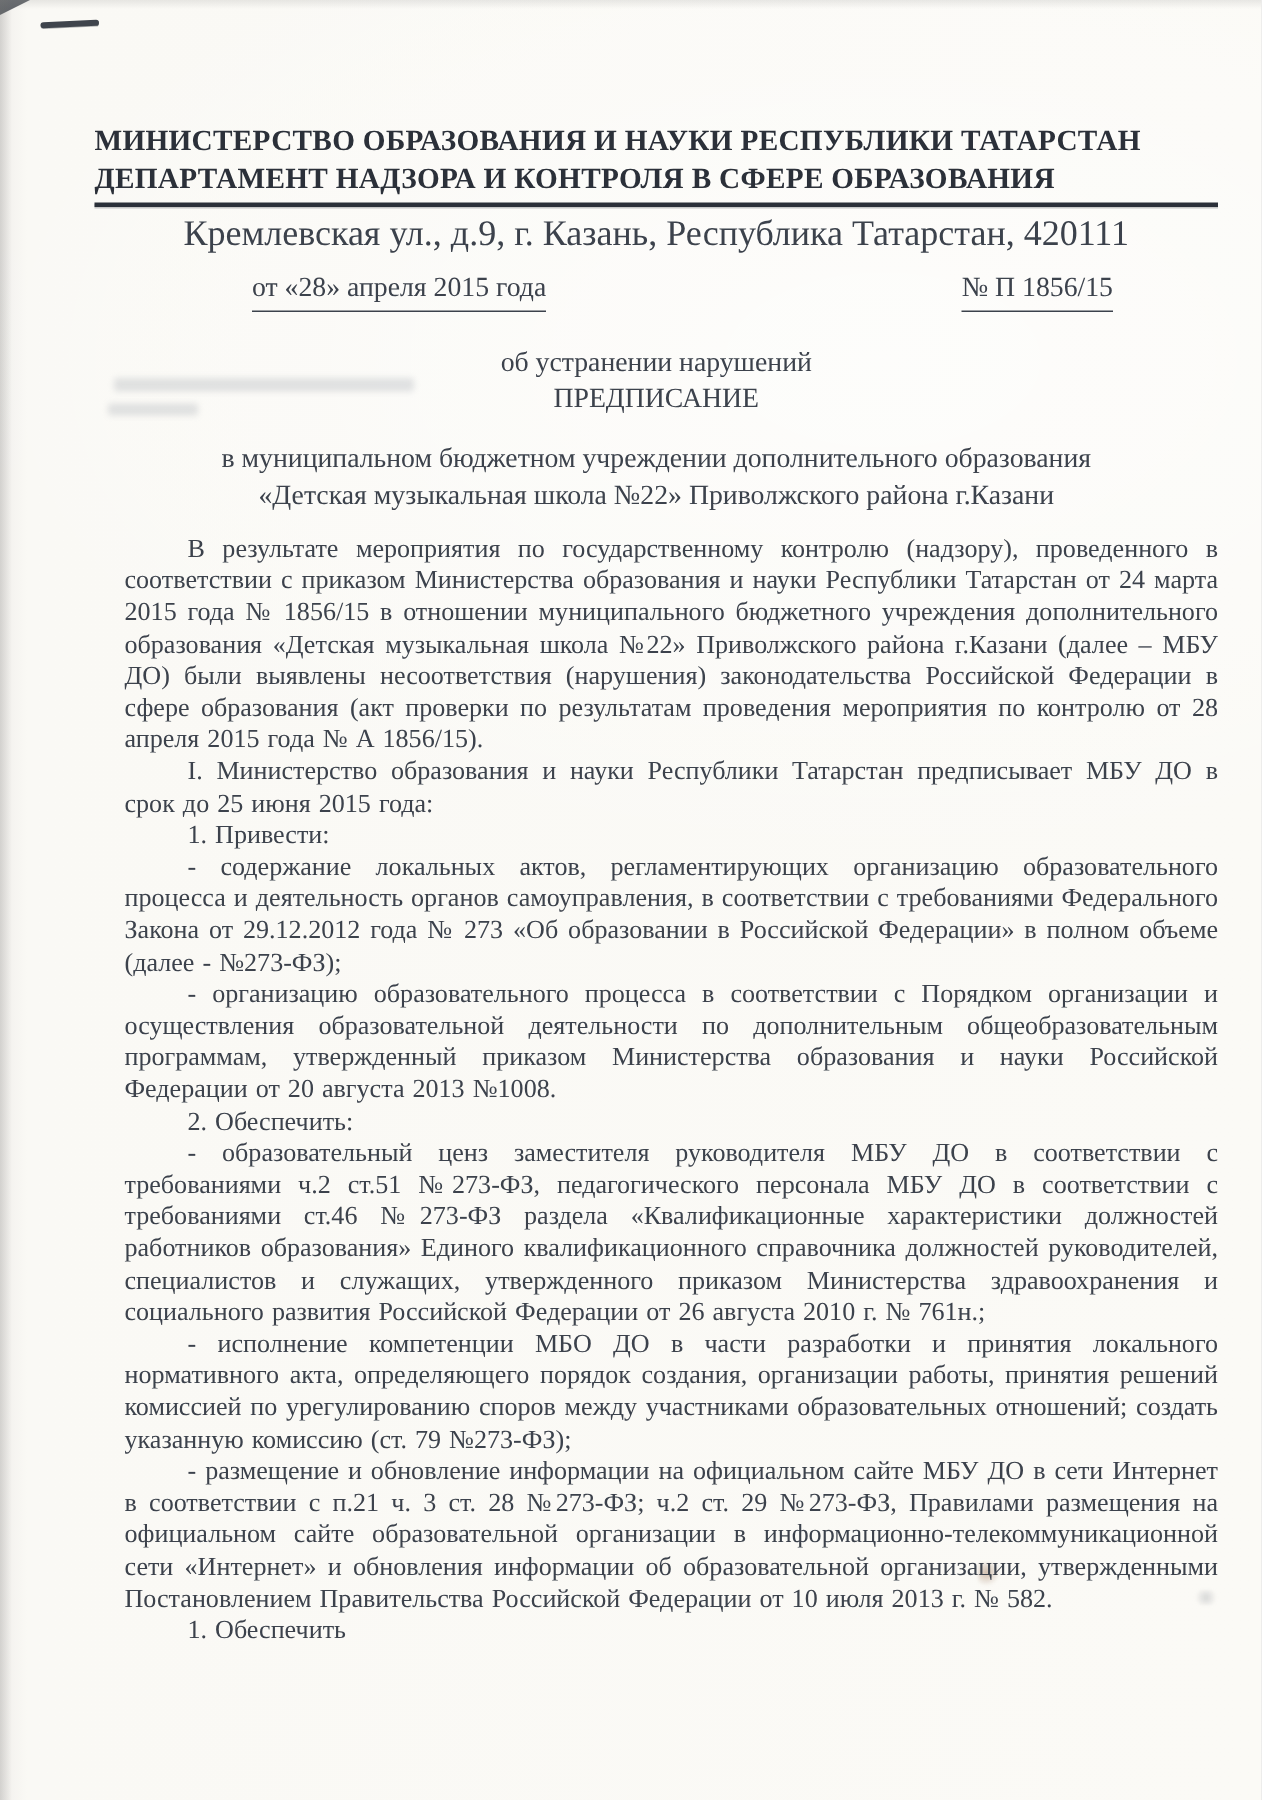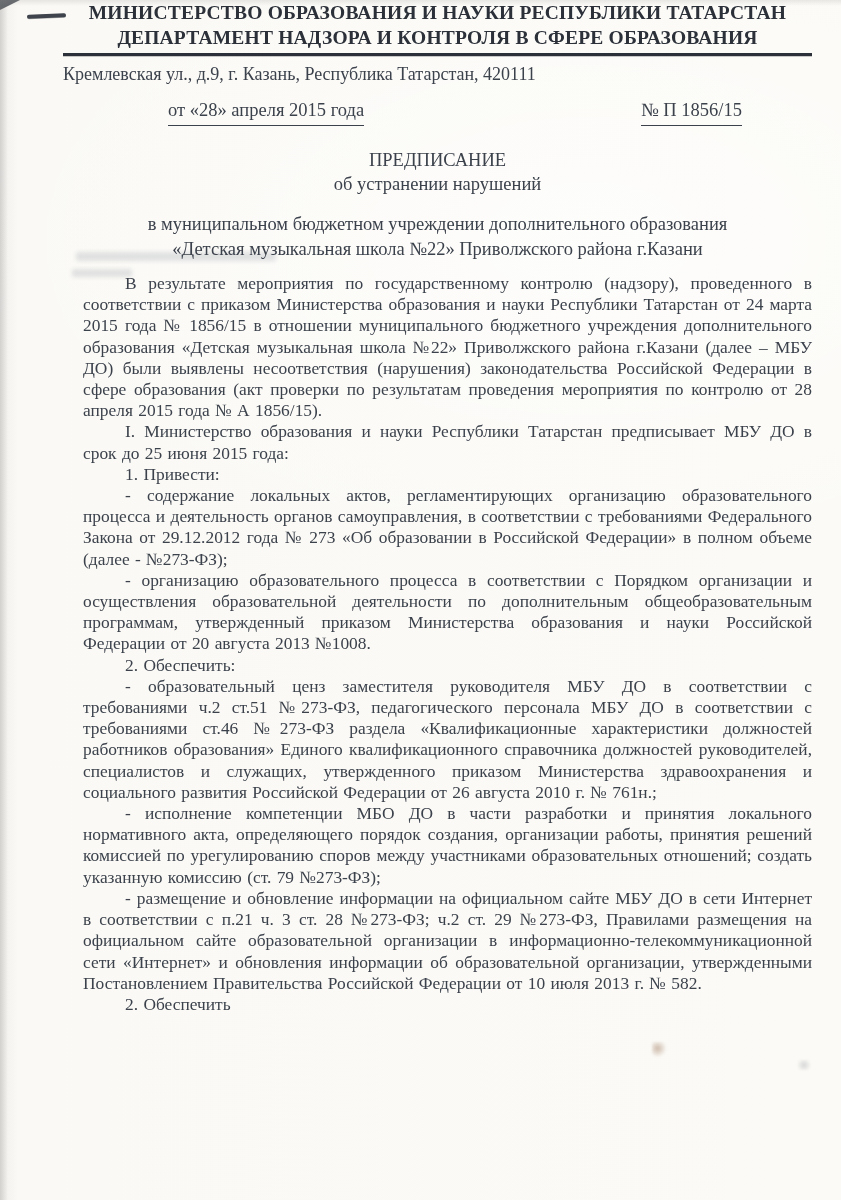--- a/index.html
+++ b/index.html
@@ -76,37 +76,38 @@
     filter: blur(1px);
   }
 
   .content {
     position: absolute;
     left: 63px;
     right: 29px;
     top: 0;
   }
   .org-block {
-    text-align: center;
+    padding-top: 82px;
+    text-align: left;
     font-weight: bold;
     font-size: 19.5px;
     line-height: 25px;
     letter-spacing: 0.2px;
     color: #2b3039;
   }
   .rule {
     margin-top: 3px;
     height: 3px;
     background: #2b3039;
     box-shadow: 0 1px 0 rgba(43,48,57,0.25);
   }
   .address {
     margin-top: 6px;
-    text-align: left;
-    font-size: 18px;
+    text-align: center;
+    font-size: 24px;
     line-height: 24px;
   }
   .date-row {
     margin-top: 12px;
     display: flex;
     justify-content: space-between;
     align-items: flex-start;
     padding-left: 105px;
     padding-right: 70px;
     font-size: 18.5px;
@@ -166,33 +167,33 @@
     <div class="rule"></div>
 
     <div class="address">Кремлевская ул., д.9, г. Казань, Республика Татарстан, 420111</div>
 
     <div class="date-row">
       <span class="underlined">от «28» апреля 2015 года</span>
       <span class="underlined">№ П 1856/15</span>
     </div>
 
     <div class="title-block">
+      <div>об устранении нарушений</div>
       <div>ПРЕДПИСАНИЕ</div>
-      <div>об устранении нарушений</div>
     </div>
 
     <div class="subject">в муниципальном бюджетном учреждении дополнительного образования  «Детская музыкальная школа №22» Приволжского района г.Казани</div>
 
     <div class="body-text">
       <p>В результате мероприятия по государственному контролю (надзору), проведенного в соответствии с приказом Министерства образования и науки Республики Татарстан от 24 марта 2015 года № 1856/15 в отношении муниципального бюджетного учреждения дополнительного образования «Детская музыкальная школа №22» Приволжского района г.Казани (далее – МБУ ДО) были выявлены несоответствия (нарушения) законодательства Российской Федерации в сфере образования (акт проверки по результатам проведения мероприятия по контролю от 28 апреля 2015 года № А 1856/15).</p>
       <p>I. Министерство образования и науки Республики Татарстан предписывает МБУ ДО в срок до 25 июня 2015 года:</p>
       <p>1. Привести:</p>
       <p>- содержание локальных актов, регламентирующих организацию образовательного процесса и деятельность органов самоуправления, в соответствии с  требованиями Федерального Закона от 29.12.2012 года № 273 «Об образовании в Российской Федерации» в полном объеме (далее - №273-ФЗ);</p>
       <p>- организацию образовательного процесса в соответствии с Порядком организации и осуществления образовательной деятельности по дополнительным общеобразовательным программам, утвержденный приказом Министерства образования и науки Российской Федерации от 20 августа 2013 №1008.</p>
       <p>2. Обеспечить:</p>
       <p>- образовательный ценз заместителя руководителя МБУ ДО в соответствии с требованиями ч.2 ст.51 №273-ФЗ, педагогического персонала МБУ ДО в соответствии с требованиями ст.46  №273-ФЗ  раздела «Квалификационные характеристики должностей работников образования» Единого квалификационного справочника должностей руководителей, специалистов и служащих, утвержденного приказом Министерства здравоохранения и социального развития Российской Федерации от 26 августа 2010 г. № 761н.;</p>
       <p>- исполнение компетенции МБО ДО в части разработки и принятия локального нормативного акта, определяющего порядок создания, организации работы, принятия решений комиссией по урегулированию споров между участниками образовательных отношений; создать указанную комиссию (ст. 79 №273-ФЗ);</p>
       <p>- размещение и обновление информации на официальном сайте МБУ ДО в сети Интернет в соответствии с п.21 ч. 3 ст. 28 №273-ФЗ; ч.2 ст. 29 №273-ФЗ, Правилами размещения на официальном сайте образовательной организации в информационно-телекоммуникационной сети «Интернет» и обновления информации об образовательной организации, утвержденными Постановлением Правительства Российской Федерации от 10 июля 2013 г. № 582.</p>
-      <p>2. Обеспечить</p>
+      <p>1. Обеспечить</p>
     </div>
 
   </div>
 </div>
 
 </body></html>

